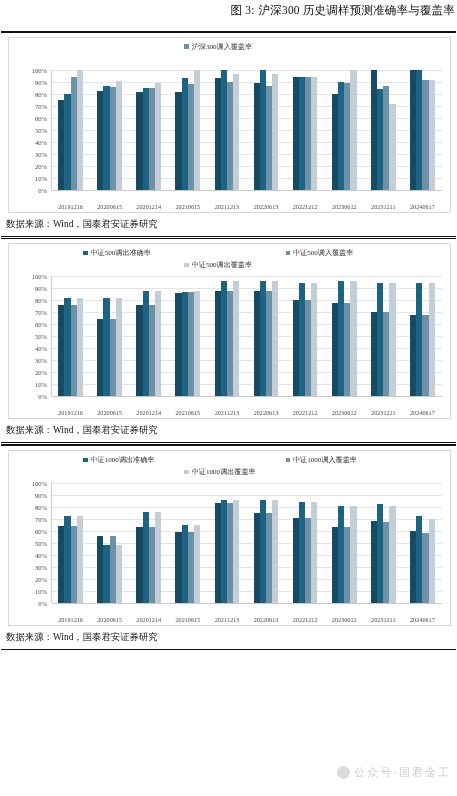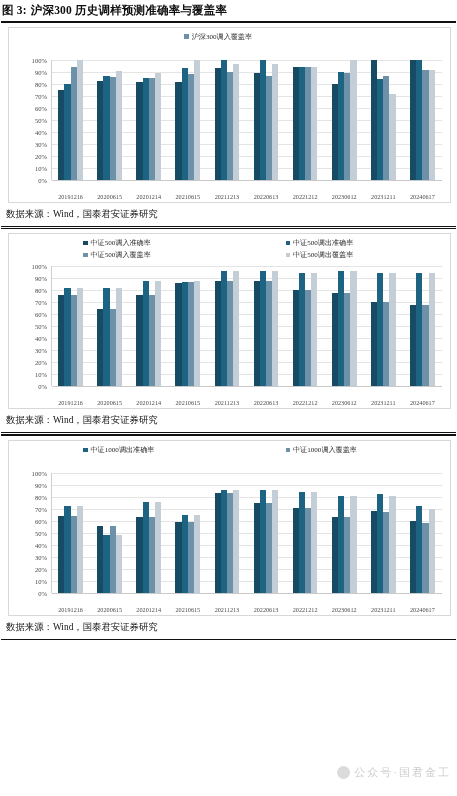--- a/index.html
+++ b/index.html
@@ -9,26 +9,27 @@
     background: #ffffff;
     font-family: "Liberation Serif", "DejaVu Serif", serif;
     overflow: hidden;
   }
   .page { position: relative; width: 457px; height: 796px; background:#fff; }
 
   .fig-block { position: relative; width: 457px; }
 
   .fig-title {
     font-family: "Liberation Serif", serif;
-    font-weight: bold;
+    font-weight: normal;
     font-size: 11.5px;
     color: #0f0f0f;
     letter-spacing: 0.2px;
-    padding: 3px 2px 2px 2px;
+    padding: 3px 2px 12px 2px;
     white-space: nowrap;
+    text-align: right;
   }
   .fig-title .num { margin-right: 4px; }
 
   .rule {
     height: 1.6px;
     background: #111;
     width: 455px;
     margin: 1px 0 0 1px;
   }
   .rule.thin { height: 1px; background:#111; }
@@ -287,24 +288,20 @@
     </div>
     <div class="source">数据来源：Wind，国泰君安证券研究</div>
     <div class="rule thin"></div>
   </div>
 
   <div class="fig-block">
     <div class="rule"></div>
     <div class="chart-card">
       <div class="legend">
           <div class="legend-item">
-            <span class="legend-swatch" style="background: rgb(23, 74, 99);"></span>
-            <span>中证500调入准确率</span>
-          </div>
-          <div class="legend-item">
             <span class="legend-swatch" style="background: rgb(29, 99, 130);"></span>
             <span>中证500调出准确率</span>
           </div>
           <div class="legend-item">
             <span class="legend-swatch" style="background: rgb(109, 145, 169);"></span>
             <span>中证500调入覆盖率</span>
           </div>
           <div class="legend-item">
             <span class="legend-swatch" style="background: rgb(195, 206, 214);"></span>
             <span>中证500调出覆盖率</span>
@@ -422,20 +419,24 @@
     <div class="chart-card">
       <div class="legend">
           <div class="legend-item">
             <span class="legend-swatch" style="background: rgb(29, 99, 130);"></span>
             <span>中证1000调出准确率</span>
           </div>
           <div class="legend-item">
             <span class="legend-swatch" style="background: rgb(109, 145, 169);"></span>
             <span>中证1000调入覆盖率</span>
           </div>
+          <div class="legend-item">
+            <span class="legend-swatch" style="background: rgb(195, 206, 214);"></span>
+            <span>中证1000调出覆盖率</span>
+          </div>
         </div>
       <div class="plot">
         <div class="grid-area">
             <div class="gridline" style="top: 0%;"></div>
             <div class="gridline" style="top: 10%;"></div>
             <div class="gridline" style="top: 20%;"></div>
             <div class="gridline" style="top: 30%;"></div>
             <div class="gridline" style="top: 40%;"></div>
             <div class="gridline" style="top: 50%;"></div>
             <div class="gridline" style="top: 60%;"></div>

